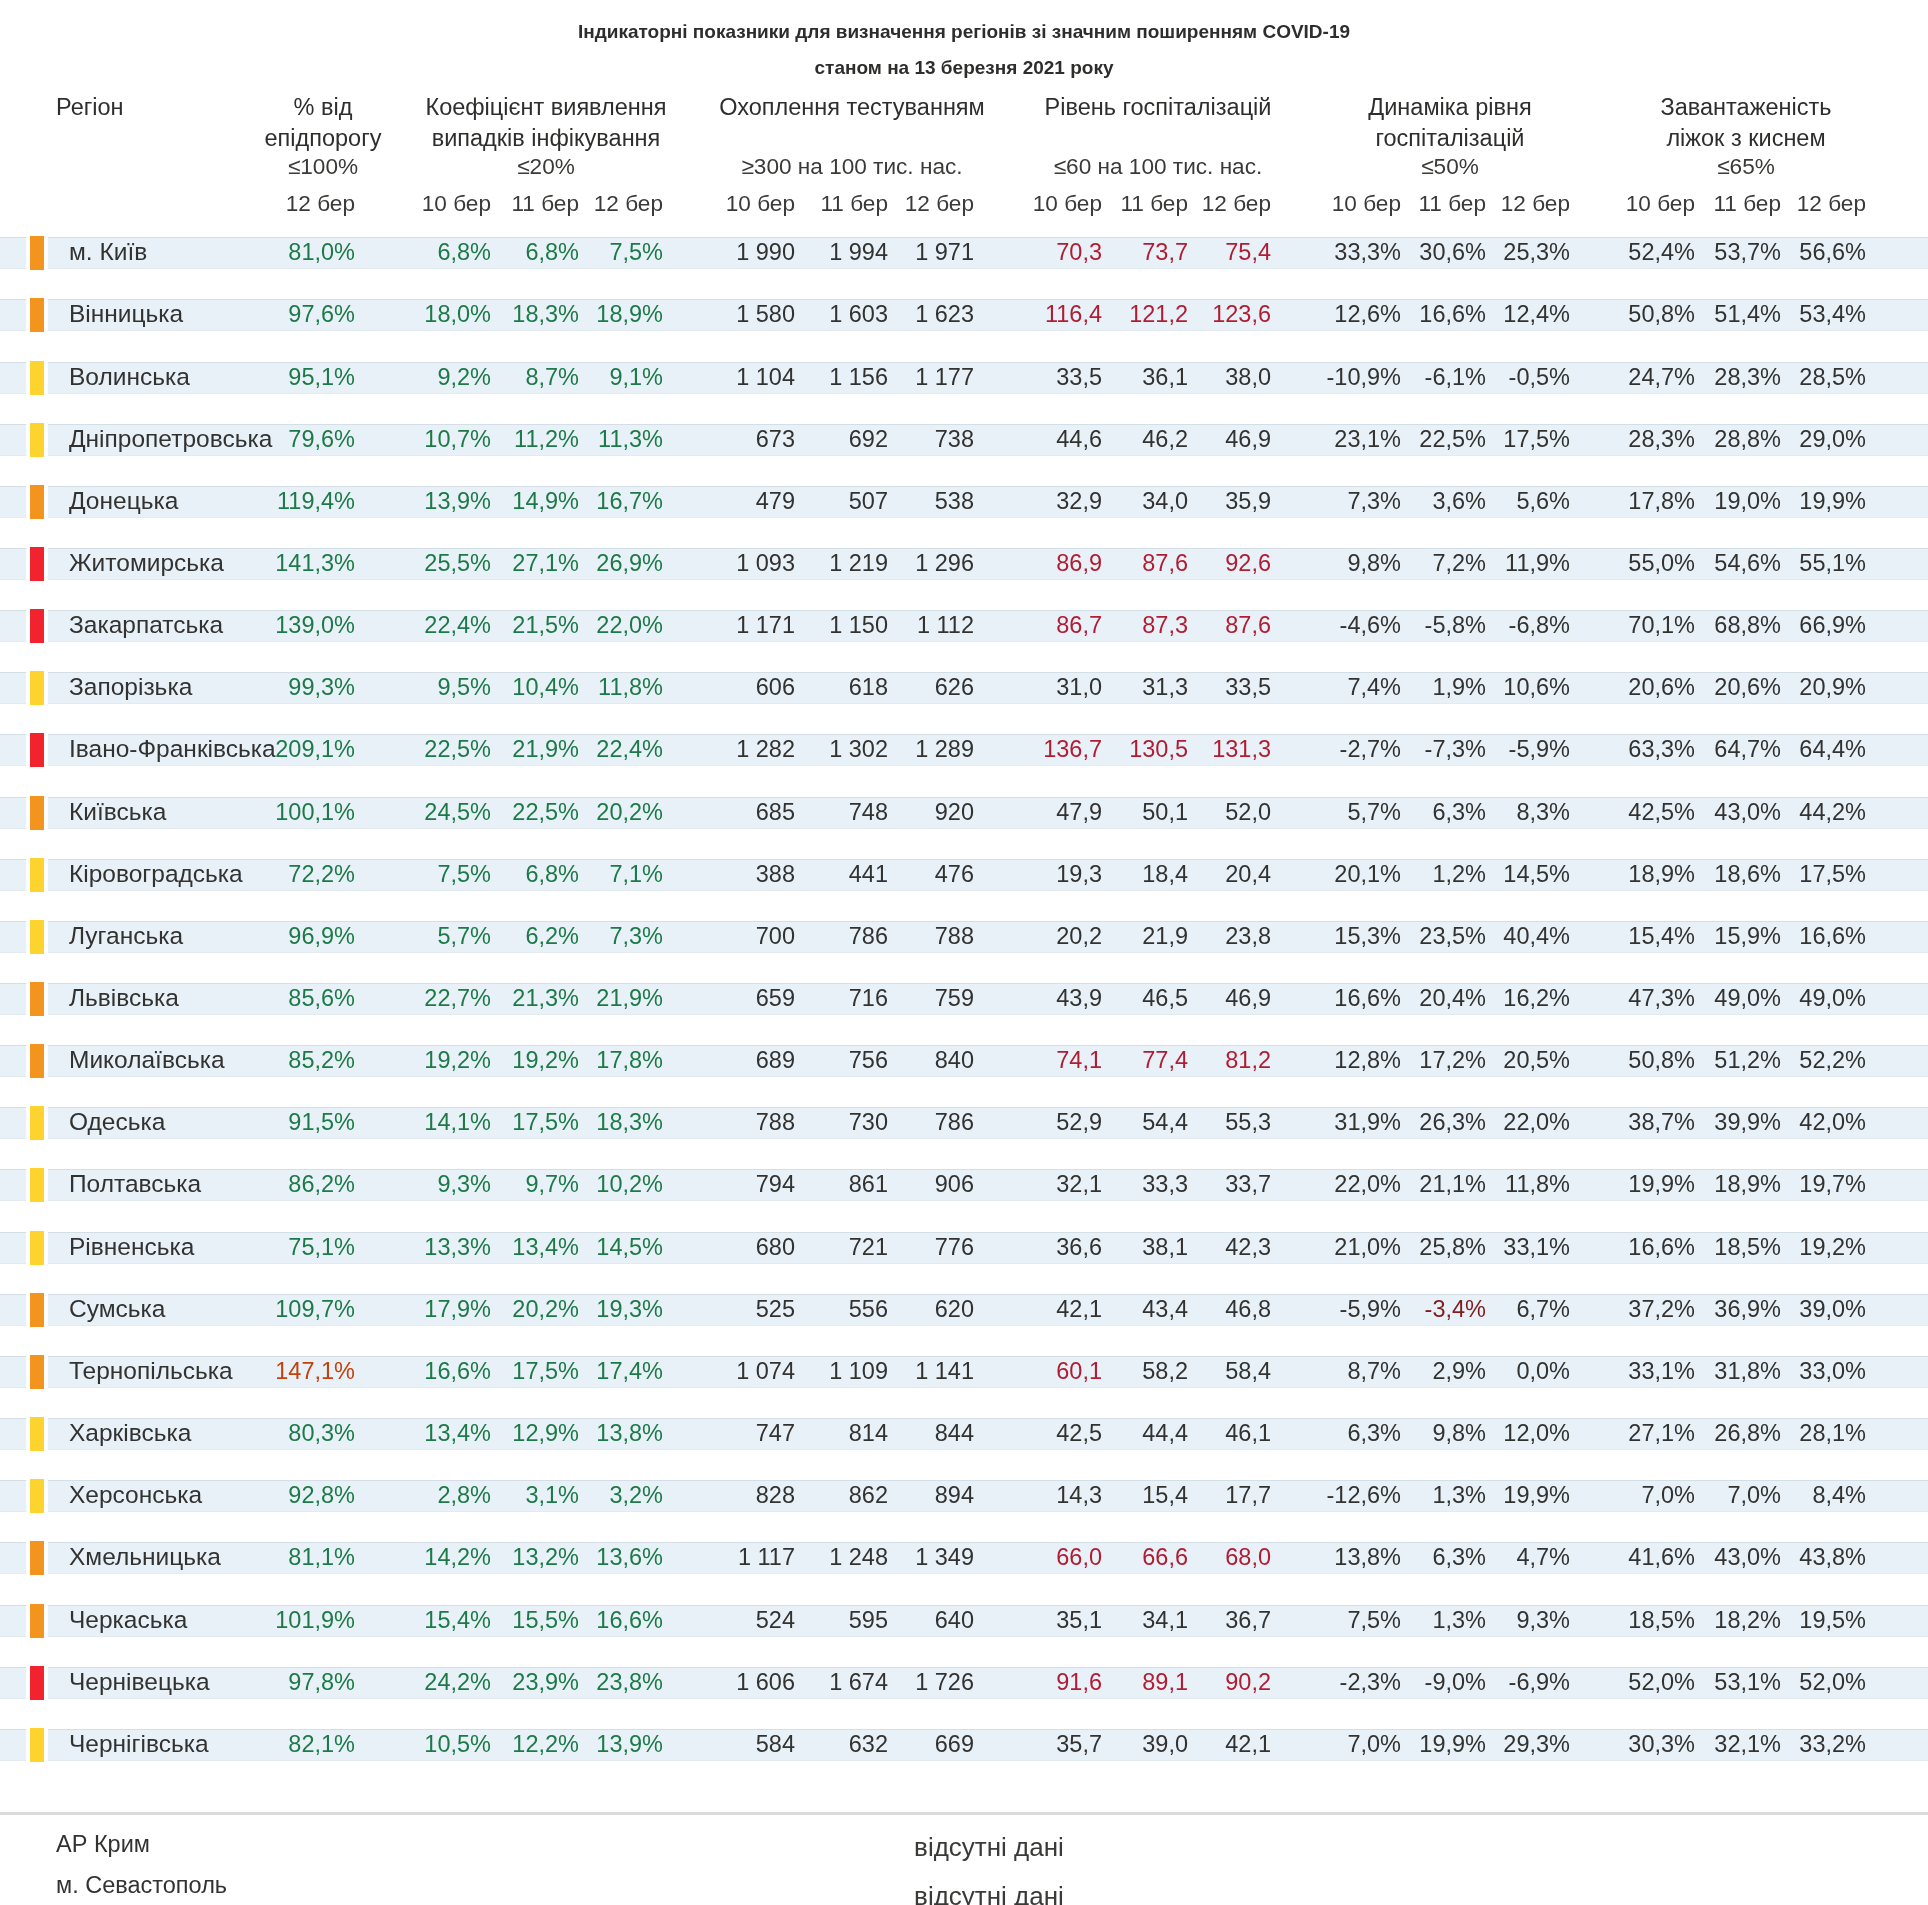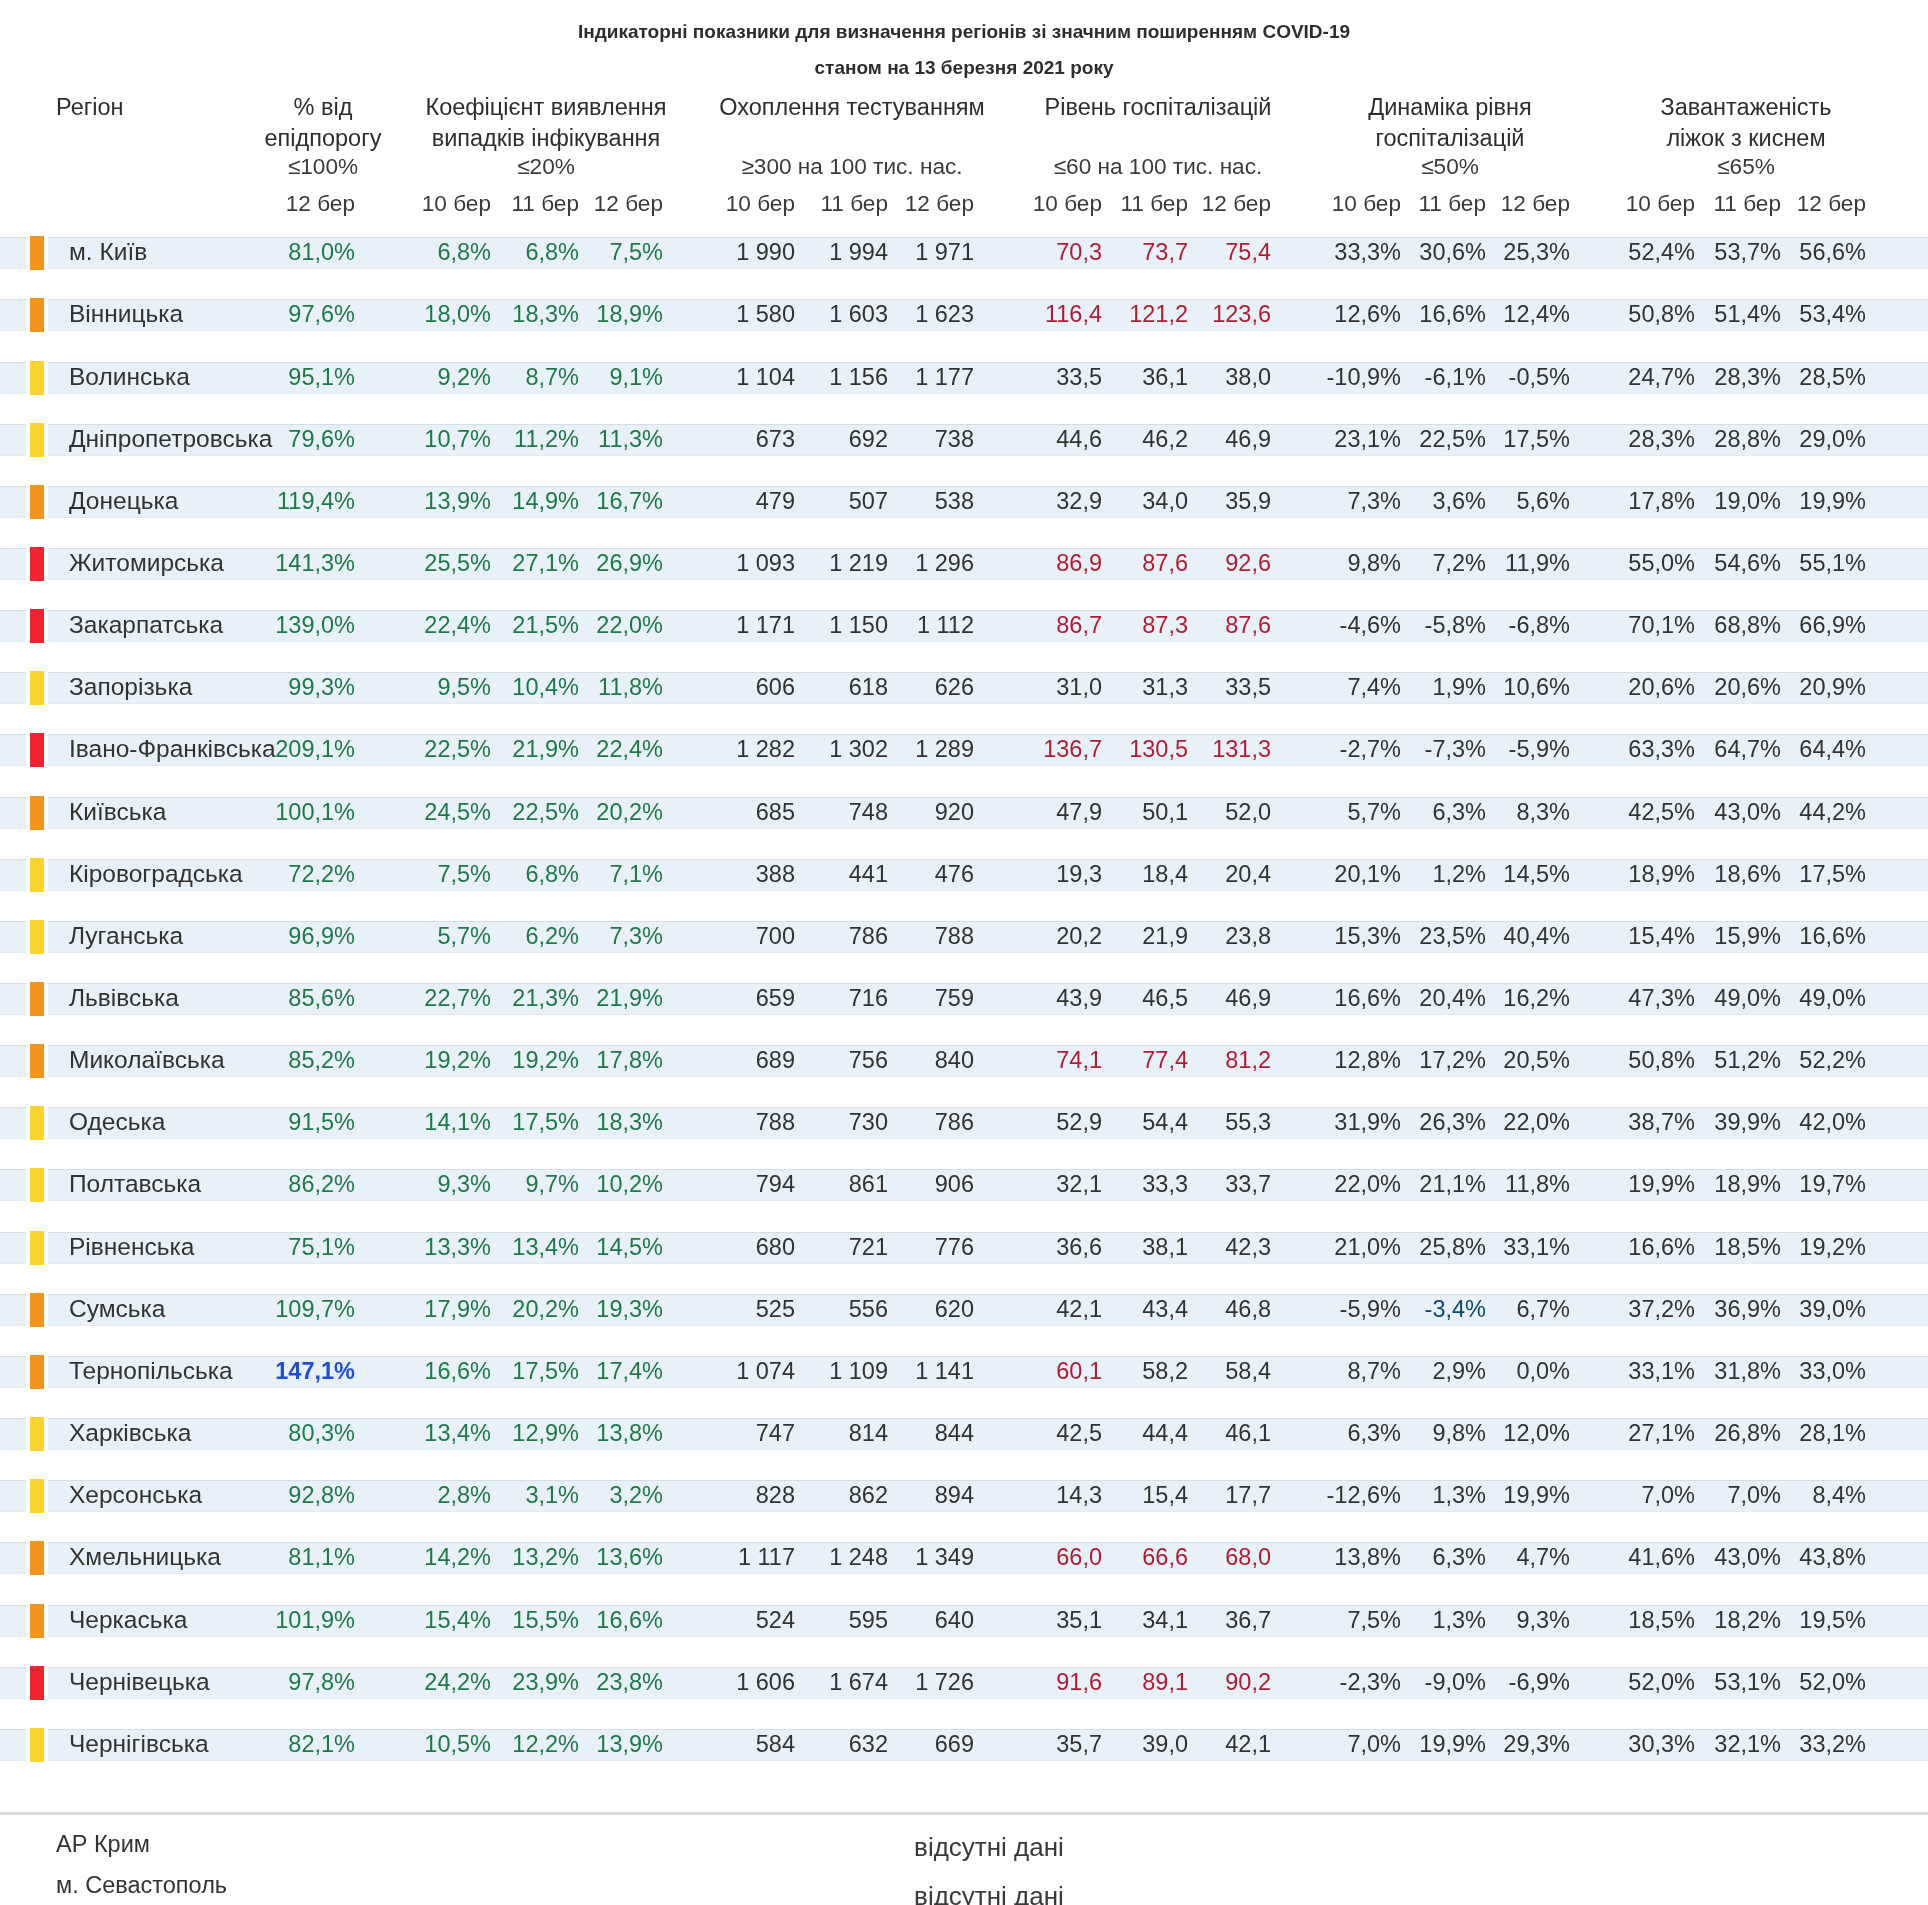--- a/index.html
+++ b/index.html
@@ -471,30 +471,30 @@
         <span class="cell" style="right: 1437px; color: rgb(29, 122, 72);">17,9%</span>
         <span class="cell" style="right: 1349px; color: rgb(29, 122, 72);">20,2%</span>
         <span class="cell" style="right: 1265px; color: rgb(29, 122, 72);">19,3%</span>
         <span class="cell" style="right: 1133px; color: rgb(50, 50, 49);">525</span>
         <span class="cell" style="right: 1040px; color: rgb(50, 50, 49);">556</span>
         <span class="cell" style="right: 954px; color: rgb(50, 50, 49);">620</span>
         <span class="cell" style="right: 826px; color: rgb(50, 50, 49);">42,1</span>
         <span class="cell" style="right: 740px; color: rgb(50, 50, 49);">43,4</span>
         <span class="cell" style="right: 657px; color: rgb(50, 50, 49);">46,8</span>
         <span class="cell" style="right: 527px; color: rgb(50, 50, 49);">-5,9%</span>
-        <span class="cell" style="right: 442px; color: #0c4a6e;">-3,4%</span>
+        <span class="cell" style="right: 442px; color: #7f1d1d;">-3,4%</span>
         <span class="cell" style="right: 358px; color: rgb(50, 50, 49);">6,7%</span>
         <span class="cell" style="right: 233px; color: rgb(50, 50, 49);">37,2%</span>
         <span class="cell" style="right: 147px; color: rgb(50, 50, 49);">36,9%</span>
         <span class="cell" style="right: 62px; color: rgb(50, 50, 49);">39,0%</span>
       </div>
       <div class="row-band" style="top: 1356px;">
         <div class="marker" style="background: rgb(243, 148, 30);"></div>
         <span class="region-name">Тернопільська</span>
-        <span class="cell" style="right: 1573px; color: #1d4ed8; font-weight: bold;">147,1%</span>
+        <span class="cell" style="right: 1573px; color: #c2410c;">147,1%</span>
         <span class="cell" style="right: 1437px; color: rgb(29, 122, 72);">16,6%</span>
         <span class="cell" style="right: 1349px; color: rgb(29, 122, 72);">17,5%</span>
         <span class="cell" style="right: 1265px; color: rgb(29, 122, 72);">17,4%</span>
         <span class="cell" style="right: 1133px; color: rgb(50, 50, 49);">1 074</span>
         <span class="cell" style="right: 1040px; color: rgb(50, 50, 49);">1 109</span>
         <span class="cell" style="right: 954px; color: rgb(50, 50, 49);">1 141</span>
         <span class="cell" style="right: 826px; color: rgb(176, 29, 51);">60,1</span>
         <span class="cell" style="right: 740px; color: rgb(50, 50, 49);">58,2</span>
         <span class="cell" style="right: 657px; color: rgb(50, 50, 49);">58,4</span>
         <span class="cell" style="right: 527px; color: rgb(50, 50, 49);">8,7%</span>

